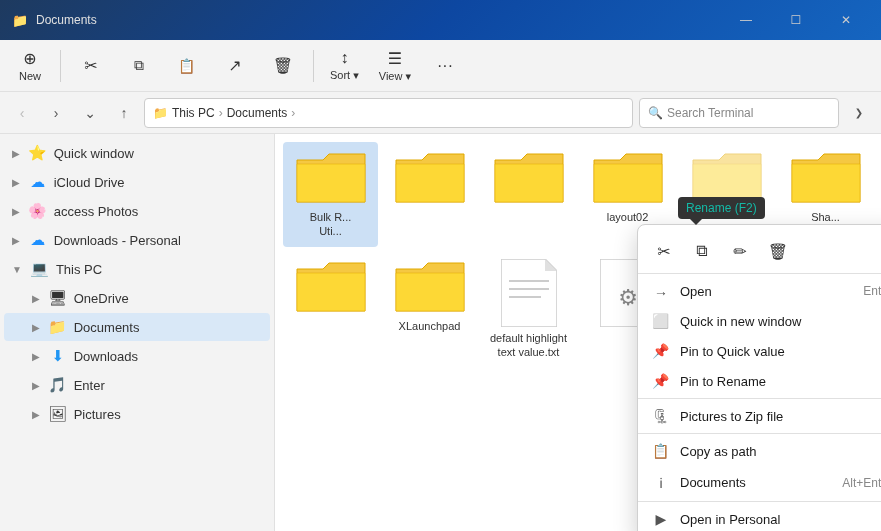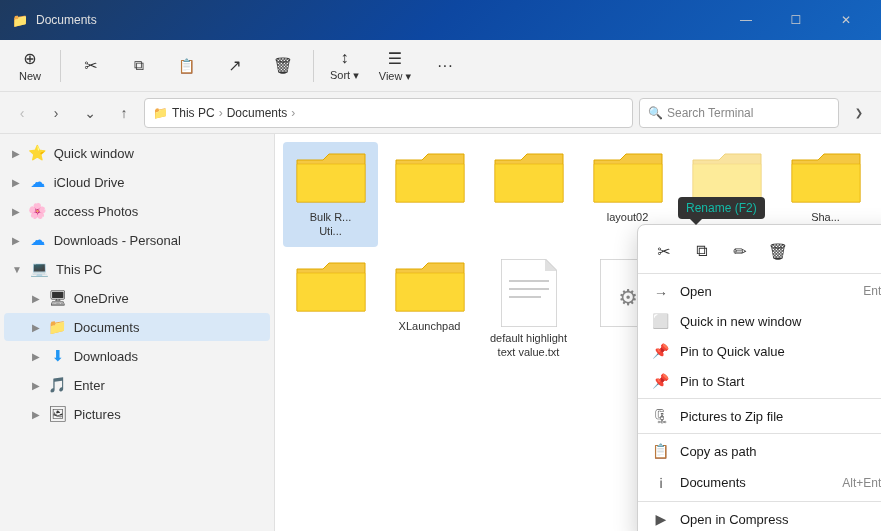--- a/index.html
+++ b/index.html
@@ -542,38 +542,38 @@
       <div class="ctx-item">
         <span class="ctx-item-icon">⬜</span>
         <span>Quick in new window</span>
       </div>
       <div class="ctx-item">
         <span class="ctx-item-icon">📌</span>
         <span>Pin to Quick value</span>
       </div>
       <div class="ctx-item">
         <span class="ctx-item-icon">📌</span>
-        <span>Pin to Start</span>
+        <span>Pin to Rename</span>
       </div>
       <div class="ctx-separator"></div>
       <div class="ctx-item">
         <span class="ctx-item-icon">🗜</span>
         <span>Pictures to Zip file</span>
       </div>
       <div class="ctx-separator"></div>
       <div class="ctx-item">
         <span class="ctx-item-icon">📋</span>
         <span>Copy as path</span>
       </div>
       <div class="ctx-item">
         <span class="ctx-item-icon">ℹ</span>
         <span>Documents</span>
         <span class="ctx-shortcut">Alt+Enter</span>
       </div>
       <div class="ctx-separator"></div>
       <div class="ctx-item">
         <span class="ctx-item-icon">▶</span>
-        <span>Open in Compress</span>
+        <span>Open in Personal</span>
       </div>
     </div>
 
   </div>
 </div>
 
 </body></html>

